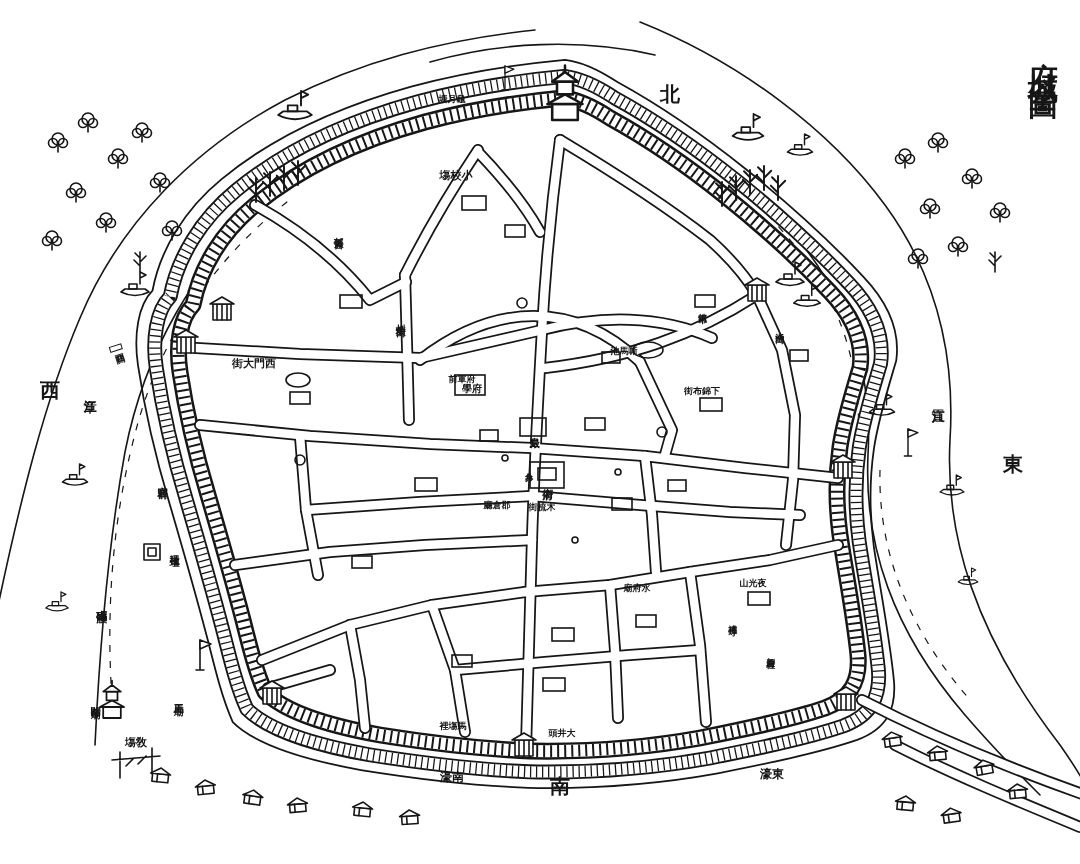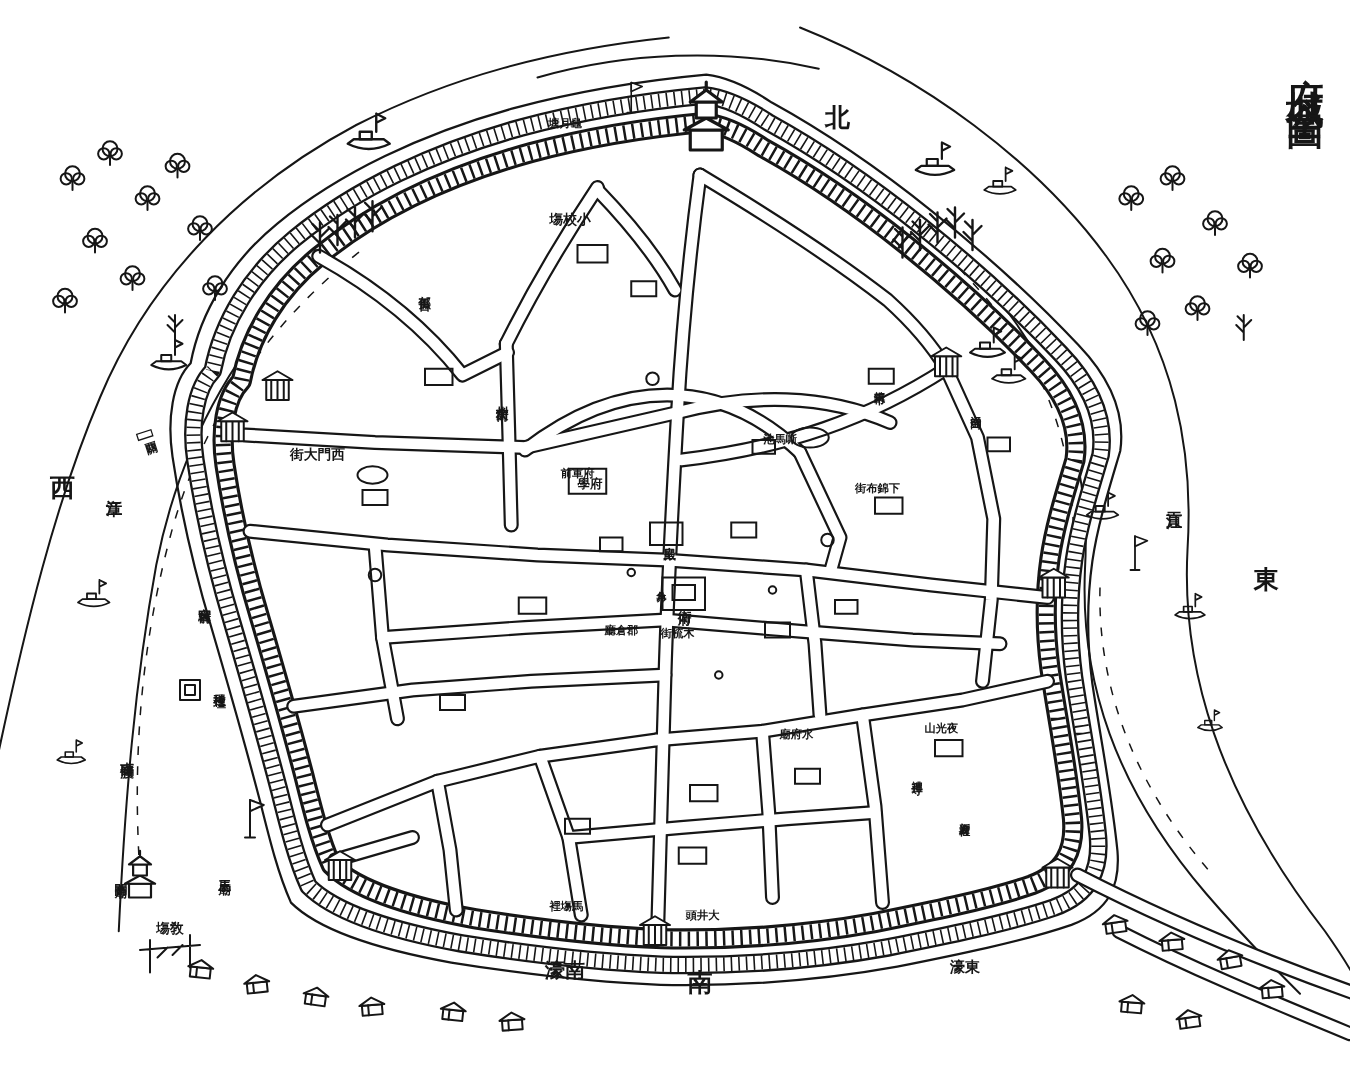--- a/index.html
+++ b/index.html
@@ -255,21 +255,21 @@
   <div class="title">府城全圖</div>
 
   <div id="labels">
       <div class="lbl h" style="left: 670px; top: 94px; font-size: 20px;">北</div>
       <div class="lbl h" style="left: 50px; top: 390px; font-size: 20px;">西</div>
       <div class="lbl h" style="left: 1013px; top: 464px; font-size: 20px;">東</div>
       <div class="lbl h" style="left: 560px; top: 786px; font-size: 20px;">南</div>
       <div class="lbl v" style="left: 90px; top: 390px; font-size: 13px;">章江</div>
       <div class="lbl v" style="left: 938px; top: 400px; font-size: 13px;">貢江</div>
       <div class="lbl v" style="left: 101px; top: 602px; font-size: 11px;">南碼渡</div>
-      <div class="lbl h" style="left: 452px; top: 777px; font-size: 16px;">濠南</div>
+      <div class="lbl h" style="left: 452px; top: 777px; font-size: 12px;">濠南</div>
       <div class="lbl h" style="left: 772px; top: 774px; font-size: 12px; text-align: right;">濠東</div>
       <div class="lbl h" style="left: 136px; top: 743px; font-size: 11px;">塲敎</div>
       <div class="lbl v" style="left: 95px; top: 700px; font-size: 10px;">關帝廟</div>
       <div class="lbl v" style="left: 178px; top: 697px; font-size: 10px;">馬王廟</div>
       <div class="lbl v" style="left: 174px; top: 548px; font-size: 10px;">社稷壇</div>
       <div class="lbl v" style="left: 162px; top: 480px; font-size: 10px;">官驛前</div>
       <div class="lbl v boxed" style="left: 116px; top: 348px; font-size: 9px; transform: translate(-50%, -50%) rotate(-18deg);">西關</div>
       <div class="lbl h" style="left: 452px; top: 100px; font-size: 9px;">塘月龜</div>
       <div class="lbl v" style="left: 338px; top: 230px; font-size: 10px;">郁孤台</div>
       <div class="lbl v" style="left: 400px; top: 318px; font-size: 10px;">州前大街</div>

